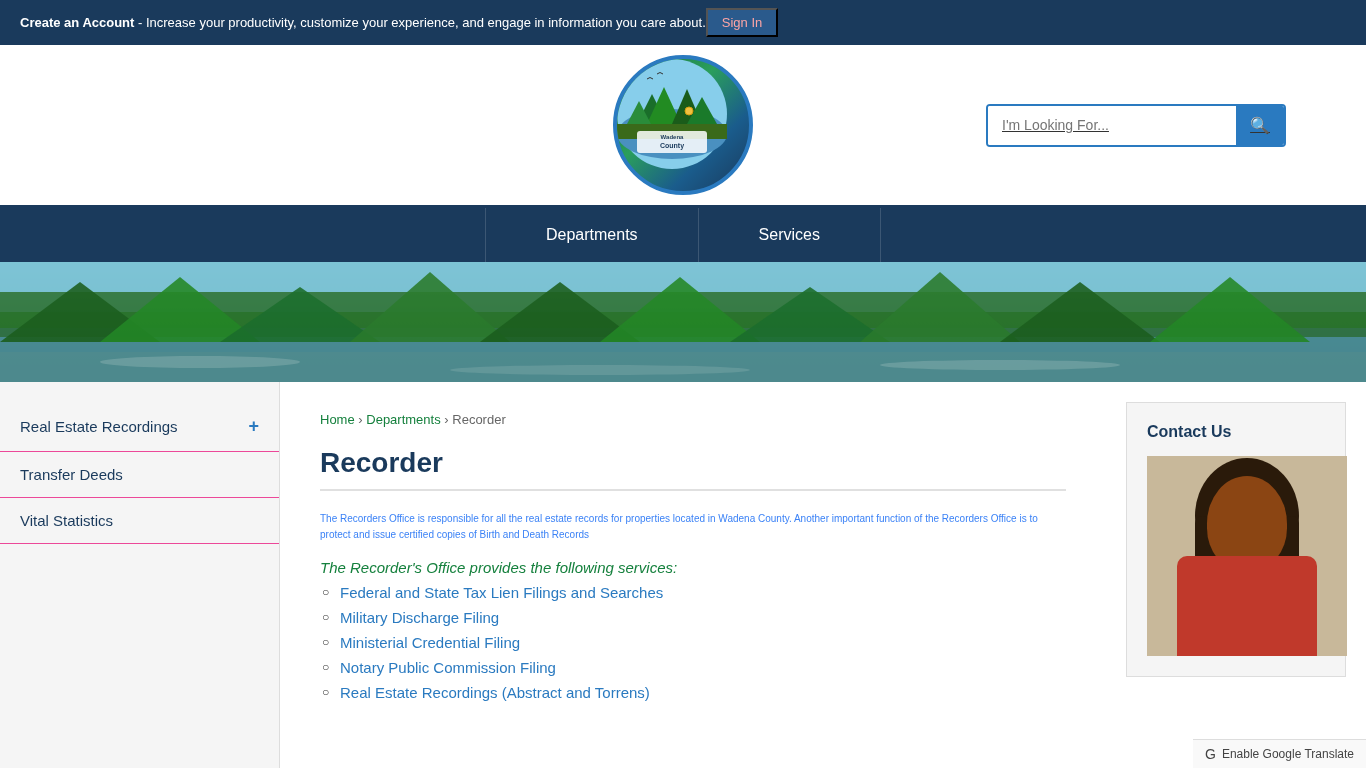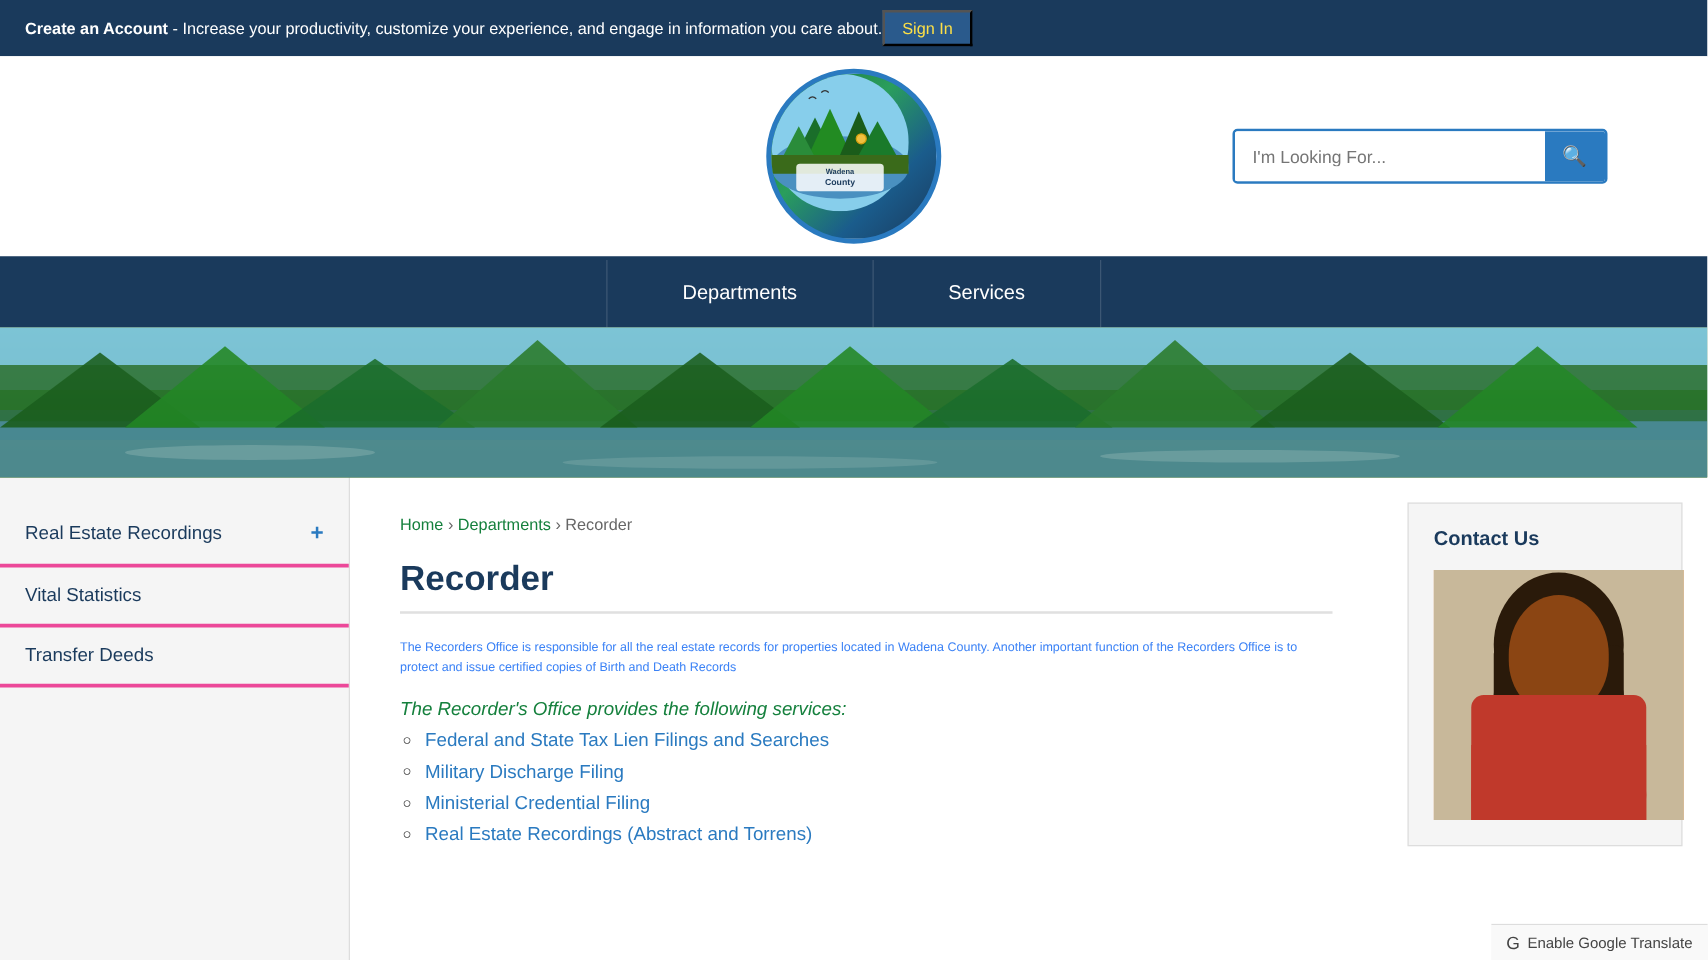--- a/index.html
+++ b/index.html
@@ -12,21 +12,21 @@
       padding: 8px 20px;
       display: flex;
       align-items: center;
       font-size: 13px;
     }
     .top-bar a { color: #fff; font-weight: bold; text-decoration: none; }
     .top-bar .sign-in {
       background: #2a5a8c;
       padding: 5px 14px;
       cursor: pointer;
-      color: #fde047;
+      color: #fca5a5;
       font-size: 13px;
     }
 
     
     .header {
       background: #fff;
       display: flex;
       align-items: center;
       justify-content: space-between;
       padding: 10px 80px 10px 80px;
@@ -50,20 +50,21 @@
       justify-content: center;
       flex-direction: column;
       overflow: hidden;
       position: relative;
     }
     .search-area {
       display: flex;
       align-items: flex-start;
       flex: 1;
       justify-content: flex-end;
+      text-decoration: underline;
     }
     .search-box {
       display: flex;
       border: 2px solid #2a7ac0;
       border-radius: 4px;
       overflow: hidden;
       width: 300px;
     }
     .search-box input {
       border: none;
@@ -136,21 +137,21 @@
       flex-shrink: 0;
     }
     .sidebar-item {
       display: flex;
       align-items: center;
       justify-content: space-between;
       padding: 14px 20px;
       color: #1a3a5c;
       font-size: 15px;
       cursor: pointer;
-      border-bottom: 3px solid #ec4899;
+      border-bottom: 1px solid #ec4899;
       text-decoration: none;
     }
     .sidebar-item .plus-icon {
       font-size: 18px;
       color: #2a7ac0;
       font-weight: bold;
     }
 
     
     .main-content {
@@ -355,24 +356,24 @@
 </div>
 
 <div class="page-body">
 
   <aside class="sidebar">
     <a class="sidebar-item">
       <span>Real Estate Recordings</span>
       <span class="plus-icon">+</span>
     </a>
     <a class="sidebar-item">
-      <span>Vital Statistics</span>
+      <span>Transfer Deeds</span>
     </a>
     <a class="sidebar-item">
-      <span>Transfer Deeds</span>
+      <span>Vital Statistics</span>
     </a>
   </aside>
 
   <main class="main-content">
     <div class="breadcrumb">
       <a href="#">Home</a>
       <span> › </span>
       <a href="#">Departments</a>
       <span> › </span>
       <span>Recorder</span>
@@ -388,20 +389,23 @@
       <li>
         <a href="#">Federal and State Tax Lien Filings and Searches</a>
       </li>
       <li>
         <a href="#">Military Discharge Filing</a>
       </li>
       <li>
         <a href="#">Ministerial Credential Filing</a>
       </li>
       <li>
+        <a href="#">Notary Public Commission Filing</a>
+      </li>
+      <li>
         <a href="#">Real Estate Recordings (Abstract and Torrens)</a>
       </li>
     </ul>
   </main>
 
   <aside class="right-panel">
     <div class="contact-box">
       <div class="contact-title">Contact Us</div>
       <div class="person-silhouette">
         <svg width="200" height="200" viewBox="0 0 200 200">

